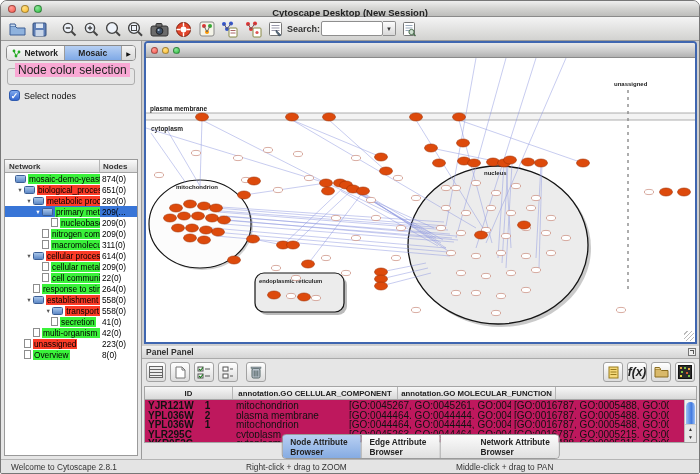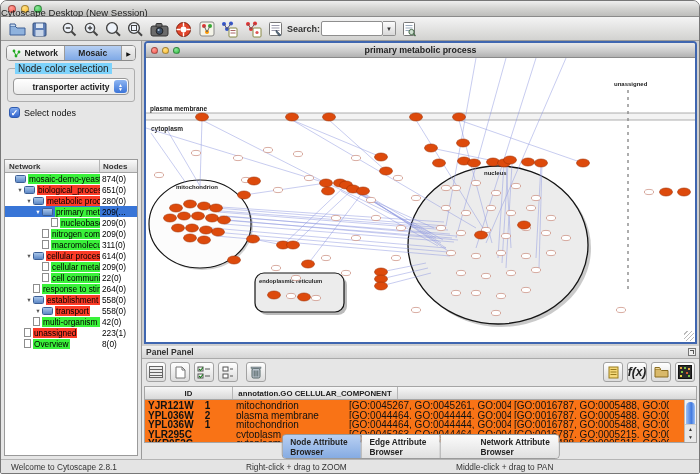--- a/index.html
+++ b/index.html
@@ -2,21 +2,21 @@
 <html style="--green: #3af23a; --red: #fb3b27;"><head>
 <meta charset="utf-8">
 <style>
   html,body{margin:0;padding:0;background:#fff;}
   *{box-sizing:border-box;font-family:"Liberation Sans",sans-serif;}
   #window{position:relative;width:700px;height:474px;background:#e8e8e8;border:1px solid #777;
     border-radius:7px 7px 2px 2px;overflow:hidden;font-size:9px;color:#111;}
   
   .titlebar{position:absolute;left:0;top:0;right:0;height:16px;
     background:linear-gradient(#efefef,#d6d6d4 45%,#bdbdbb);border-bottom:1px solid #8a8a8a;}
-  .titlebar .tl-title{position:absolute;left:0;right:0;top:6px;text-align:left;font-weight:normal;font-size:9.5px;color:#222;}
+  .titlebar .tl-title{position:absolute;left:0;right:0;top:6px;text-align:center;font-weight:bold;font-size:9.5px;color:#222;}
   .lights{position:absolute;left:7px;top:4px;display:flex;gap:5px;}
   .light{width:8px;height:8px;border-radius:50%;border:1px solid rgba(0,0,0,.35);}
   .light.r{background:radial-gradient(circle at 35% 30%,#ff9f97,#f9564c);}
   .light.y{background:radial-gradient(circle at 35% 30%,#ffe084,#fdbc2e);}
   .light.g{background:radial-gradient(circle at 35% 30%,#8ee69a,#2bc03f);}
   
   .toolbar{position:absolute;left:0;top:16px;right:0;height:24px;
     background:linear-gradient(#f4f4f4,#d2d2d0);border-bottom:1px solid #9a9a9a;}
   .tbtn{position:absolute;top:2px;width:20px;height:20px;display:flex;align-items:center;justify-content:center;}
   .search-label{position:absolute;top:7px;font-weight:bold;color:#333;}
@@ -29,21 +29,21 @@
   .panel-head{position:relative;height:13px;background:linear-gradient(#f0f0f0,#d5d5d5);border-bottom:1px solid #aaa;
     font-weight:bold;font-size:8.5px;color:#333;padding:1px 4px;}
   .float-ic{position:absolute;right:3px;top:2px;width:8px;height:8px;border:1px solid #777;background:#eee;}
   .float-ic:after{content:"";position:absolute;right:1px;top:1px;width:3px;height:3px;border-top:1px solid #555;border-right:1px solid #555;}
   .cp-tabs{display:flex;margin:4px 5px 3px 5px;height:16px;border:1px solid #8b8b8b;border-radius:4px;overflow:hidden;background:#f2f2f2;}
   .cp-tab{flex:1;display:flex;align-items:center;justify-content:center;gap:3px;font-weight:bold;font-size:8.5px;color:#222;
     border-right:1px solid #9b9b9b;background:linear-gradient(#fbfbfb,#e2e2e2);}
   .cp-tab.sel{background:linear-gradient(#b6cff3,#7fa9e6);}
   .cp-tab-arrow{width:13px;display:flex;align-items:center;justify-content:center;background:linear-gradient(#f3f3f3,#d8d8d8);font-size:6px;color:#111;}
   .groupbox{position:relative;margin:7px 6px 4px 6px;border:1px solid #aeaeae;border-radius:3px;padding:9px 5px 6px 5px;}
-  .groupbox .legend{position:absolute;top:-6px;left:7px;background:#7dd3fc;padding:0 3px;font-size:10px;color:#222;}
+  .groupbox .legend{position:absolute;top:-6px;left:7px;background:#f9a8d4;padding:0 3px;font-size:12px;color:#222;}
   .aqua-select{position:relative;height:17px;background:linear-gradient(#ffffff,#ececec);border:1px solid #979797;border-radius:4px;
     display:flex;align-items:center;justify-content:center;font-size:8.5px;font-weight:bold;color:#222;}
   .aqua-select .cap{position:absolute;right:1px;top:1px;bottom:1px;width:13px;border-radius:3px;
     background:linear-gradient(#8fb6f2,#3b74d8);display:flex;flex-direction:column;align-items:center;justify-content:center;
     color:#fff;font-size:5px;line-height:4px;}
   .check-row{display:flex;align-items:center;gap:4px;margin:5px 8px 4px 8px;}
   .aqua-check{width:11px;height:11px;border-radius:3px;border:1px solid #2f5bb0;
     background:linear-gradient(#7fa9ee,#3466cf);color:#fff;font-size:9px;line-height:10px;text-align:center;font-weight:bold;}
   .tree-box{position:absolute;left:3px;right:3px;top:118px;bottom:3px;background:#fff;border:1px solid #9a9a9a;overflow:hidden;}
   .tree-head{position:relative;height:13px;background:linear-gradient(#fafafa,#d9d9d9);border-bottom:1px solid #a5a5a5;
@@ -75,21 +75,21 @@
   #canvas{position:absolute;left:0;top:15px;right:0;bottom:0;background:#fff;}
   #canvas svg{display:block;}
   .grip{position:absolute;right:1px;bottom:1px;width:10px;height:10px;
     background:repeating-linear-gradient(135deg,transparent 0 2px,#bbb 2px 3px);}
   
   #data-panel{position:absolute;left:141px;top:345px;right:0;bottom:14px;background:#e6e6e6;}
   .dp-toolbar{position:relative;height:26px;}
   .dbtn{position:absolute;top:3px;width:20px;height:20px;border:1px solid #a2a2a2;border-radius:3px;
     background:linear-gradient(#ffffff,#dcdcdc);display:flex;align-items:center;justify-content:center;}
   .fx{font-style:italic;font-size:12px;font-weight:bold;color:#222;}
-  .dp-table{position:absolute;left:2px;right:2px;top:40px;bottom:16px;background:#f97316;border:1px solid #a5a5a5;overflow:hidden;}
+  .dp-table{position:absolute;left:2px;right:2px;top:40px;bottom:16px;background:#be185d;border:1px solid #a5a5a5;overflow:hidden;}
   .dt-head{display:flex;height:13px;background:linear-gradient(#f7f7f7,#d8d8d8);border-bottom:1px solid #a5a5a5;
     font-size:7.8px;font-weight:bold;color:#222;}
   .dt-head div{border-right:1px solid #b5b5b5;display:flex;align-items:center;justify-content:center;overflow:hidden;white-space:nowrap;}
   .dt-row{display:flex;height:9.5px;font-size:10px;color:#111;white-space:nowrap;}
   .dt-row div{overflow:hidden;padding:0 3px;}
   .c-id{width:88px;font-weight:bold;}
   .c-rg{width:113px;}
   .c-cc{width:165px;}
   .c-mf{width:158px;}
   .dt-scroll{position:absolute;right:0;top:13px;bottom:0;width:12px;background:#f2f2f2;border-left:1px solid #bbb;}
@@ -247,27 +247,20 @@
           </svg>
         <span>Network</span>
       </div>
       <div class="cp-tab sel">
         <span>Mosaic</span>
       </div>
       <div class="cp-tab-arrow">▶</div>
     </div>
     <div class="groupbox">
       <div class="legend">Node color selection</div>
-      <div class="aqua-select">
-        <span>transporter activity</span>
-        <span class="cap">
-            <span>▲</span>
-            <span>▼</span>
-          </span>
-      </div>
     </div>
     <div class="check-row">
       <div class="aqua-check">✓</div>
       <span>Select nodes</span>
     </div>
     <div class="tree-box">
       <div class="tree-head">
         <span class="h1">Network</span>
         <span class="vsep"></span>
         <span class="h2">Nodes</span>
@@ -363,42 +356,50 @@
           </div>
           <div class="tree-row">
             <span class="lbl-wrap" style="left: 20px;">
               <span class="expander">▼</span>
               <span class="ticon folder"></span>
               <span class="tlabel red">establishment of lo</span>
             </span>
             <span class="tnodes">558(0)</span>
           </div>
           <div class="tree-row">
-            <span class="lbl-wrap" style="left: 29px;">
+            <span class="lbl-wrap" style="left: 29px; justify-content: flex-end;">
               <span class="expander">▼</span>
               <span class="ticon folder"></span>
               <span class="tlabel red">transport</span>
             </span>
             <span class="tnodes">558(0)</span>
           </div>
           <div class="tree-row">
+            <span class="lbl-wrap" style="left: 38px;">
+              <span class="expander"></span>
+              <span class="ticon file"></span>
+              <span class="tlabel green">secretion</span>
+            </span>
+            <span class="tnodes">41(0)</span>
+          </div>
+          <div class="tree-row">
             <span class="lbl-wrap" style="left: 20px;">
               <span class="expander"></span>
               <span class="ticon file"></span>
               <span class="tlabel green">multi-organism pro</span>
             </span>
             <span class="tnodes">42(0)</span>
           </div>
           <div class="tree-row">
             <span class="lbl-wrap" style="left: 11px;">
               <span class="expander"></span>
               <span class="ticon file"></span>
               <span class="tlabel red">unassigned</span>
             </span>
-            <span class="tnodes">223(1)</span>
+            <span class="tnodes">223(0)</span>
           </div>
           <div class="tree-row">
             <span class="lbl-wrap" style="left: 11px;">
               <span class="expander"></span>
               <span class="ticon file"></span>
               <span class="tlabel green">Overview</span>
             </span>
             <span class="tnodes">8(0)</span>
           </div>
         </div>
@@ -406,21 +407,20 @@
   </div>
 
   <div id="desktop">
     <div id="iframe-win">
       <div class="iframe-title">
         <div class="lights">
           <div class="light r"></div>
           <div class="light y"></div>
           <div class="light g"></div>
         </div>
-        <div class="t">primary metabolic process</div>
       </div>
       <div id="canvas">
         <svg width="550" height="284" viewBox="0 0 550 284">
           <g>
             <rect x="0" y="55" width="550" height="7" fill="#f3f3f3"></rect>
             <line x1="0" y1="55" x2="550" y2="55" stroke="#9a9a9a" stroke-width="0.8"></line>
             <line x1="0" y1="62" x2="550" y2="62" stroke="#9a9a9a" stroke-width="0.8"></line>
             <text x="4" y="53" font-size="6.5" font-weight="bold" fill="#222">plasma membrane</text>
           </g>
           <text x="5" y="73" font-size="6.5" font-weight="bold" fill="#222">cytoplasm</text>
@@ -693,20 +693,21 @@
             <rect x="8" y="7" width="2" height="2" fill="#d95b2b"></rect>
             <rect x="2" y="10" width="2" height="2" fill="#e8d23d"></rect>
             <rect x="10" y="10" width="2" height="2" fill="#7ac143"></rect>
           </svg>
       </div>
     </div>
     <div class="dp-table">
       <div class="dt-head">
         <div class="c-id">ID</div>
         <div class="c-cc">annotation.GO CELLULAR_COMPONENT</div>
+        <div class="c-mf">annotation.GO MOLECULAR_FUNCTION</div>
       </div>
       <div>
           <div class="dt-row">
             <div class="c-id">YJR121W__1</div>
             <div class="c-rg">mitochondrion</div>
             <div class="c-cc">[GO:0045267, GO:0045261, GO:0044464, G...</div>
             <div class="c-mf">[GO:0016787, GO:0005488, GO:0005215, G...</div>
           </div>
           <div class="dt-row">
             <div class="c-id">YPL036W__2</div>

